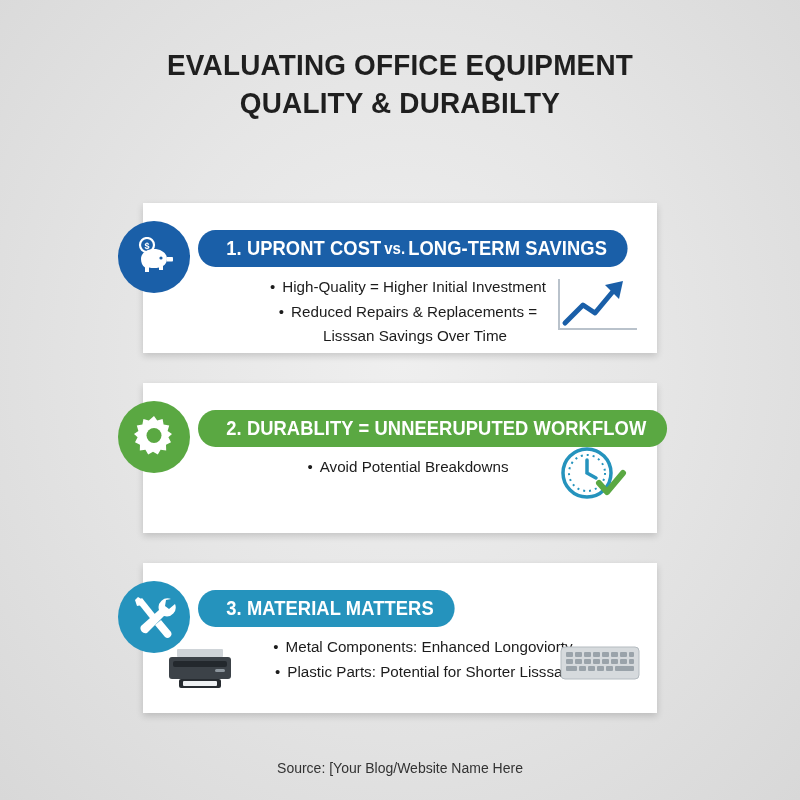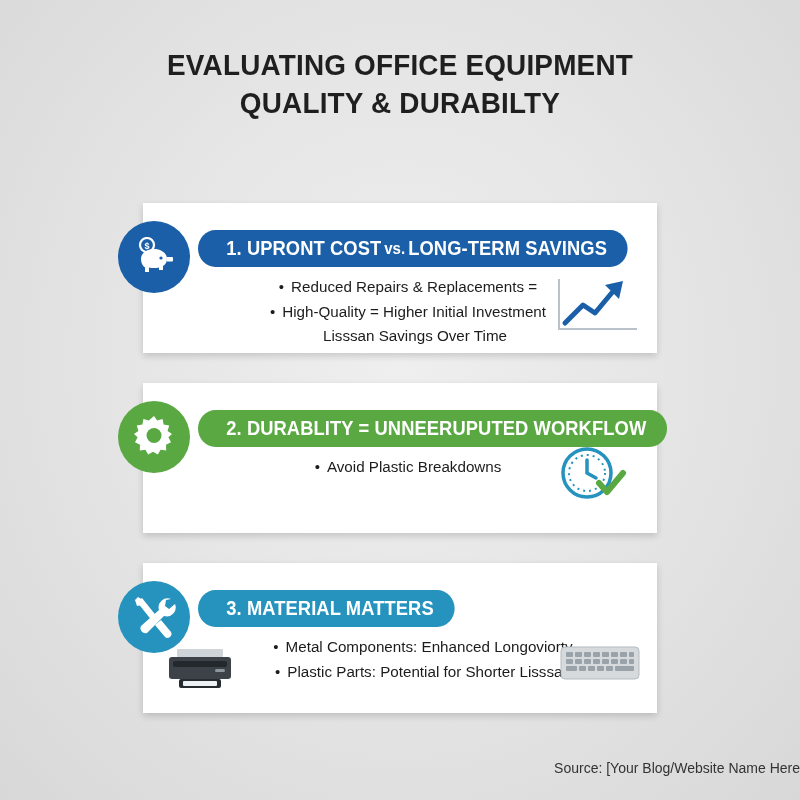--- a/index.html
+++ b/index.html
@@ -123,21 +123,21 @@
     right: 18px;
     bottom: 14px;
   }
 
   
   .source {
     position: absolute;
     top: 760px;
     left: 0;
     right: 0;
-    text-align: right;
+    text-align: center;
     font-size: 14px;
     color: #333333;
   }
 </style>
 </head>
 <body>
 
 <div class="page">
 
   <div class="title">
@@ -155,22 +155,22 @@
         <circle cx="30" cy="21" r="1.6" fill="#1a5fa8"></circle>
         <path d="M36 20h5c.6 0 1 .5 1 1.2v2c0 .8-.4 1.3-1 1.3h-5z" fill="#ffffff"></path>
       </svg>
     </div>
 
     <div class="pill" style="background:#1a5fa8;">
       <span>1.</span>&nbsp;<span>UPRONT COST</span><span class="small">vs.</span><span>LONG-TERM SAVINGS</span>
     </div>
 
     <div class="bullets">
+      <span class="row"><span class="dot">•</span><span>High-Quality = Higher Initial Investment</span></span>
       <span class="row"><span class="dot">•</span><span>Reduced Repairs &amp; Replacements =</span></span>
-      <span class="row"><span class="dot">•</span><span>High-Quality = Higher Initial Investment</span></span>
       <span class="cont">Lisssan Savings Over Time</span>
     </div>
 
     <div class="art-right">
       <svg width="86" height="60" viewBox="0 0 86 60" aria-hidden="true">
         <path d="M6 4 V54 H84" fill="none" stroke="#b9c2cb" stroke-width="2"></path>
         <path d="M12 48 L30 30 L42 38 L62 14" fill="none" stroke="#1a5fa8" stroke-width="5" stroke-linecap="round" stroke-linejoin="round"></path>
         <path d="M52 10 L70 6 L66 24 Z" fill="#1a5fa8"></path>
       </svg>
     </div>
@@ -183,21 +183,21 @@
         <path d="M23 2l3.2 4.6 5.4-1.6 1 5.6 5.6 1-1.6 5.4L41 20l-3.6 3.2 2.6 5-5 2.6.2 5.6-5.6-.6-2.8 4.8-4.8-2.8-4.8 2.8-2.8-4.8-5.6.6.2-5.6-5-2.6 2.6-5L3 20l4.4-3 -1.6-5.4 5.6-1 1-5.6 5.4 1.6z" fill="#ffffff"></path>
         <circle cx="23" cy="21.5" r="7.5" fill="#5aa842"></circle>
       </svg>
     </div>
 
     <div class="pill" style="background:#5aa842;">
       <span>2.</span>&nbsp;<span>DURABLITY = UNNEERUPUTED WORKFLOW</span>
     </div>
 
     <div class="bullets">
-      <span class="row"><span class="dot">•</span><span>Avoid Plastic Breakdowns</span></span>
+      <span class="row"><span class="dot">•</span><span>Avoid Potential Breakdowns</span></span>
     </div>
 
     <div class="art-right" style="right:26px;bottom:22px;">
       <svg width="76" height="64" viewBox="0 0 76 64" aria-hidden="true">
         <circle cx="32" cy="30" r="24" fill="none" stroke="#2593bd" stroke-width="3.5"></circle>
         <circle cx="32" cy="30" r="18" fill="none" stroke="#2593bd" stroke-width="2" stroke-dasharray="2 4"></circle>
         <path d="M32 17 V30 L41 35" fill="none" stroke="#2593bd" stroke-width="3.5" stroke-linecap="round"></path>
         <path d="M28 2 h8" stroke="#2593bd" stroke-width="3.5" stroke-linecap="round"></path>
         <path d="M44 40 l8 9 l16 -19" fill="none" stroke="#5aa842" stroke-width="6" stroke-linecap="round" stroke-linejoin="round"></path>
       </svg>

